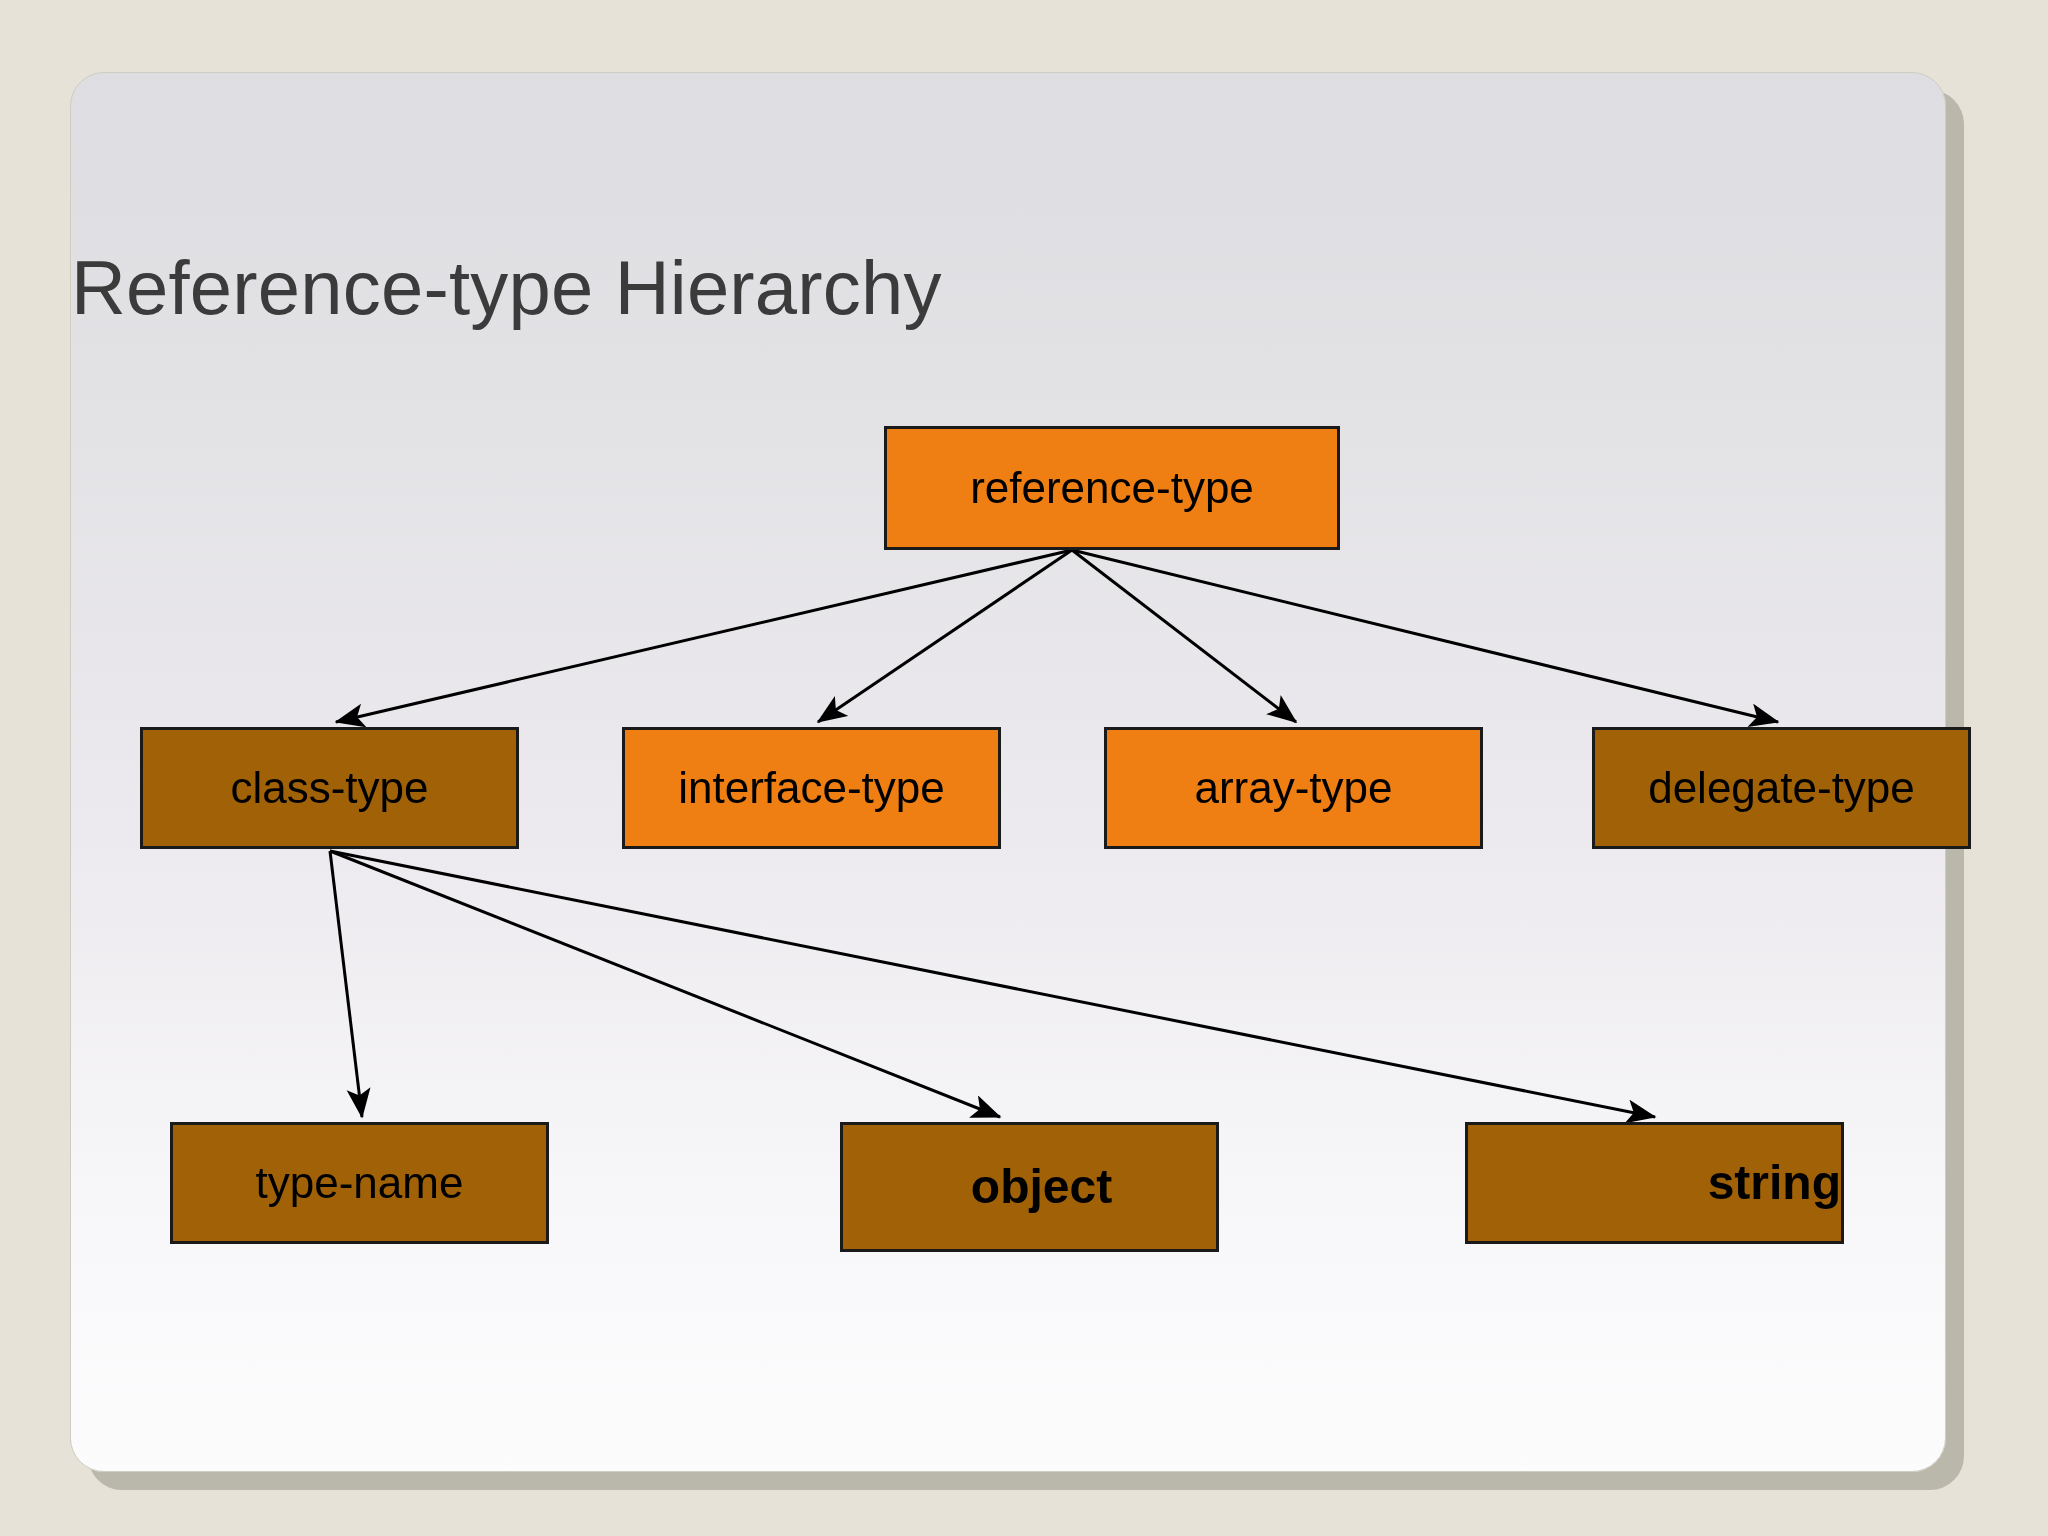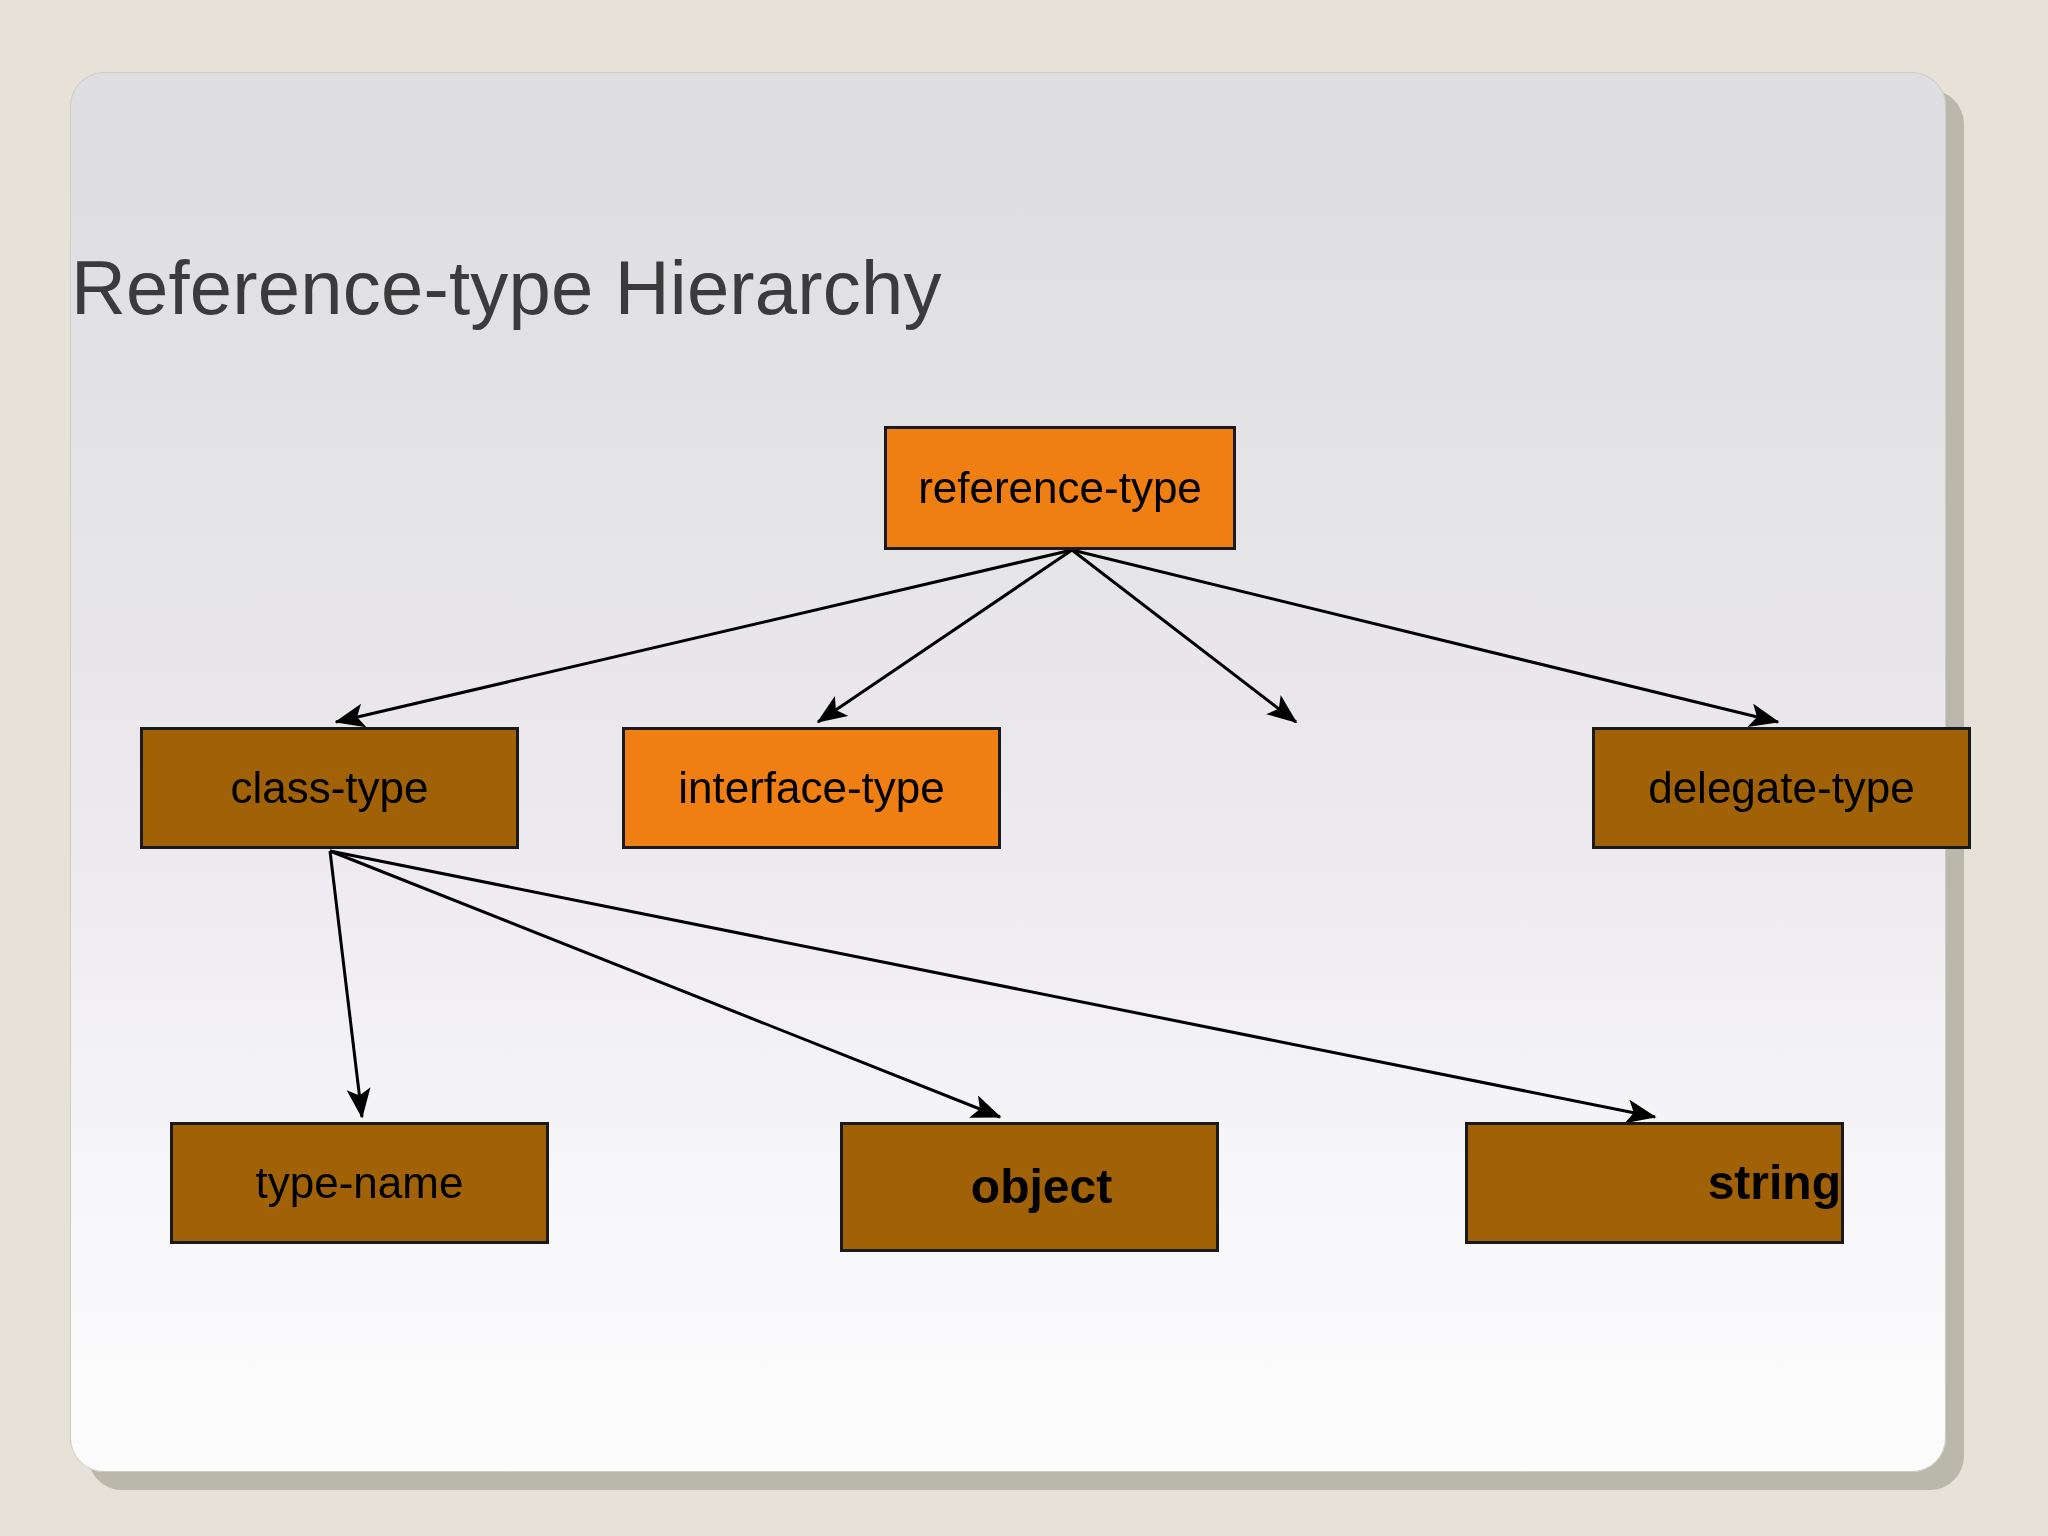--- a/index.html
+++ b/index.html
@@ -61,21 +61,21 @@
     line-height: 1;
     text-align: center;
     white-space: nowrap;
   }
   .node.orange { background: #ef7f13; }
   .node.green  { background: #a16207; }
   .node.italic { }
   .node.bold   { font-weight: bold; font-size: 48px; }
 
   
-  #node-reference-type { left: 884px; top: 426px;  width: 352px; height: 124px; }
+  #node-reference-type { left: 884px; top: 426px;  width: 456px; height: 124px; }
   #node-class-type     { left: 140px; top: 727px;  width: 379px; height: 122px; }
   #node-interface-type { left: 622px; top: 727px;  width: 379px; height: 122px; }
   #node-array-type     { left: 1104px;top: 727px;  width: 379px; height: 122px; }
   #node-delegate-type  { left: 1592px;top: 727px;  width: 379px; height: 122px; }
   #node-type-name      { left: 170px; top: 1122px; width: 379px; height: 122px; }
   #node-object         { left: 840px; top: 1122px; width: 379px; height: 130px; padding-left: 24px; }
   #node-string         { left: 1465px;top: 1122px; width: 379px; height: 122px; justify-content: flex-end; }
 </style>
 </head>
 <body>
@@ -114,20 +114,23 @@
   </div>
 
   <div class="node green" id="node-class-type">
     <span>class-type</span>
   </div>
 
   <div class="node orange" id="node-interface-type">
     <span>interface-type</span>
   </div>
 
+  <div class="node orange" id="node-array-type">
+    <span>array-type</span>
+  </div>
 
   <div class="node green" id="node-delegate-type">
     <span>delegate-type</span>
   </div>
 
   <div class="node green italic" id="node-type-name">
     <span>type-name</span>
   </div>
 
   <div class="node green bold" id="node-object">

